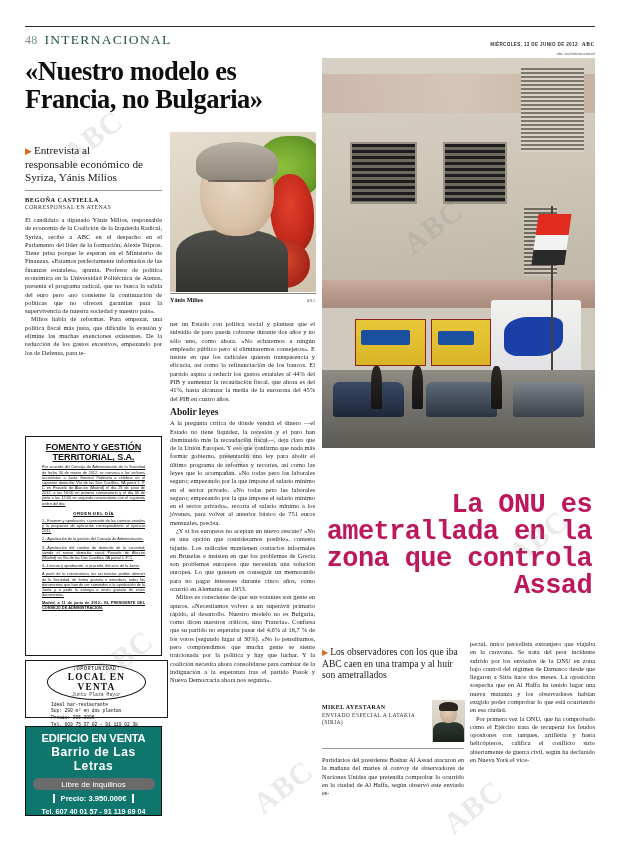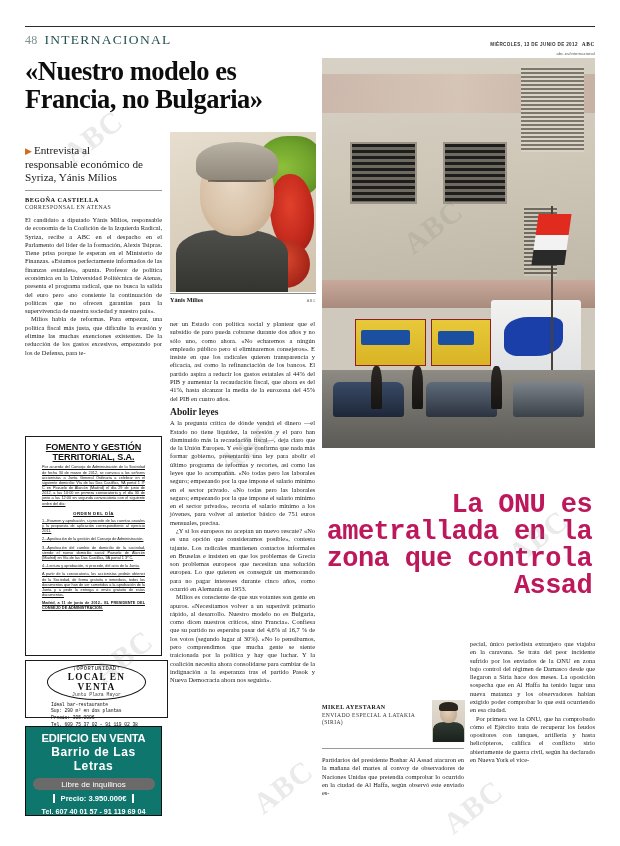--- a/index.html
+++ b/index.html
@@ -344,20 +344,23 @@
     <div class="ph-car car1"></div>
     <div class="ph-car car2"></div>
     <div class="ph-car car3"></div>
     <div class="ph-person p1"></div>
     <div class="ph-person p2"></div>
     <div class="ph-person p3"></div>
   </div>
 
   <div class="hl-right">La ONU es ametrallada en la zona que controla Assad</div>
 
+  <div class="subhead-r">
+    <span class="bullet">▶</span><span>Los observadores con los que iba ABC caen en una trampa y al huir son ametrallados</span>
+  </div>
 
   <div class="byline-r">
     <div class="n">MIKEL AYESTARAN</div>
     <div class="r">ENVIADO ESPECIAL A LATAKIA (SIRIA)</div>
   </div>
 
   <div class="mug">
     <div class="b"></div>
     <div class="h"></div>
     <div class="hr"></div>

